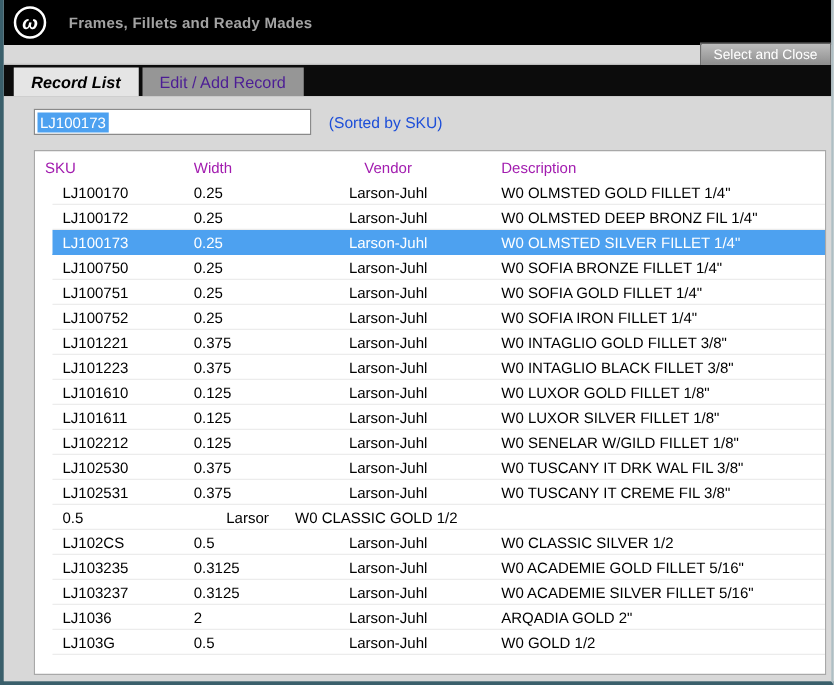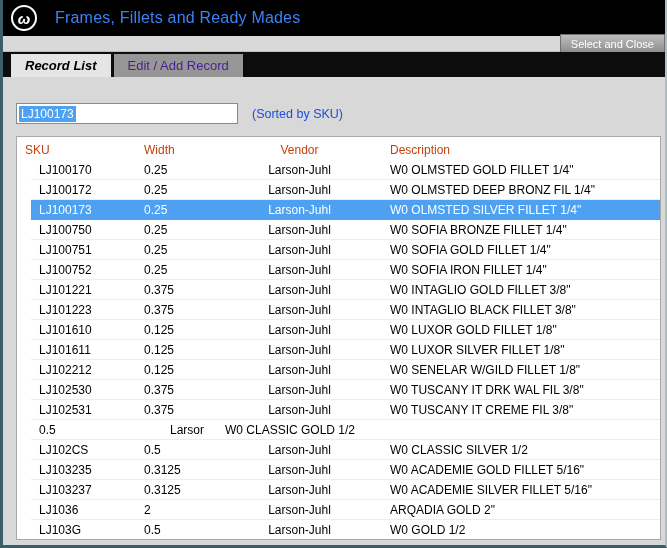--- a/index.html
+++ b/index.html
@@ -24,21 +24,21 @@
     padding-left: 8px; flex: 0 0 auto;
   }
   .logo {
     width: 26px; height: 26px; border-radius: 50%;
     border: 2px solid #fff; background: #000;
     display: flex; align-items: center; justify-content: center;
     color: #fff; font-size: 15px; font-style: italic; font-weight: bold;
     flex: 0 0 auto;
   }
   .title {
-    color: #3b82f6; font-weight: normal; font-size: 16px;
+    color: #a3a3a3; font-weight: bold; font-size: 12px;
     margin-left: 18px; letter-spacing: 0.2px;
   }
   
   .toolbar-strip {
     height: 16px; background: #d9d9d9;
     border-bottom: 1px solid #bdbdbd;
     display: flex; align-items: center; justify-content: flex-end;
     flex: 0 0 auto;
   }
   .select-close {
@@ -63,24 +63,23 @@
   }
   .tab.active {
     background: #e5e5e5; color: #000; font-weight: bold; font-style: italic;
   }
   .tab.inactive {
     background: #969696; color: #4c1d95;
   }
   
   .panel {
     flex: 1 1 auto; background: #d8d8d8;
-    padding: 10px 4px 5px 13px;
+    padding: 10px 4px 5px 24px;
     display: flex; flex-direction: column;
     overflow: hidden;
-    margin-top: 16px;
   }
   .search-row { display: flex; align-items: center; flex: 0 0 auto; }
   .input-box {
     width: 222px; height: 21px;
     background: #fff; border: 1px solid #8a8a8a;
     display: flex; align-items: center;
     padding-left: 2px; cursor: text;
   }
   .sel-text {
     background: var(--sel-color, #4da1f0);
@@ -95,21 +94,21 @@
     background: #fff; border: 1px solid #a8a8a8;
     overflow: hidden;
     padding-left: 14px; padding-top: 3px;
   }
   .thead, .trow {
     display: grid;
     grid-template-columns: 105px 60px 165px 1fr;
     height: 20px; align-items: center;
     font-size: 12px; padding-left: 8px;
   }
-  .thead { color: #c2410c; }
+  .thead { color: #a21caf; }
   .thead .cell.sku { margin-left: -14px; }
   .trow { border-bottom: 1px solid #ececec; cursor: default; }
   .cell { white-space: nowrap; overflow: hidden; }
   .cell.width { }
   .cell.vendor { padding-left: 26px; text-align: center; }
   .cell.desc { padding-left: 21px; }
   .trow.selected {
     background: var(--sel-color, #4da1f0);
     color: #fff; border-bottom-color: var(--sel-color, #4da1f0);
   }

